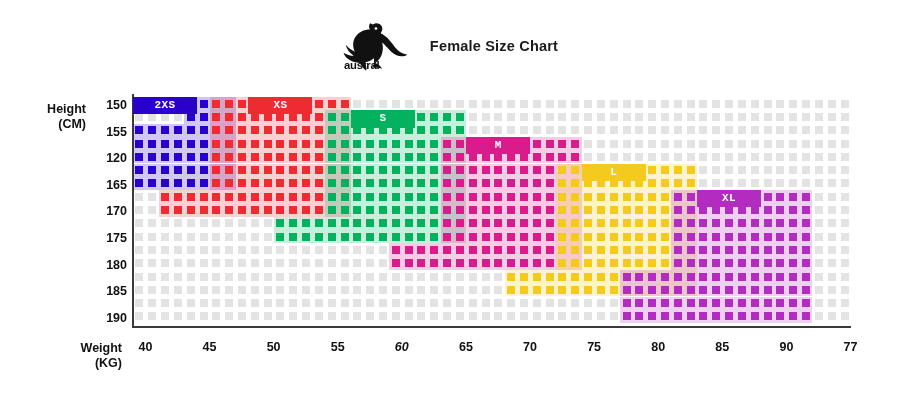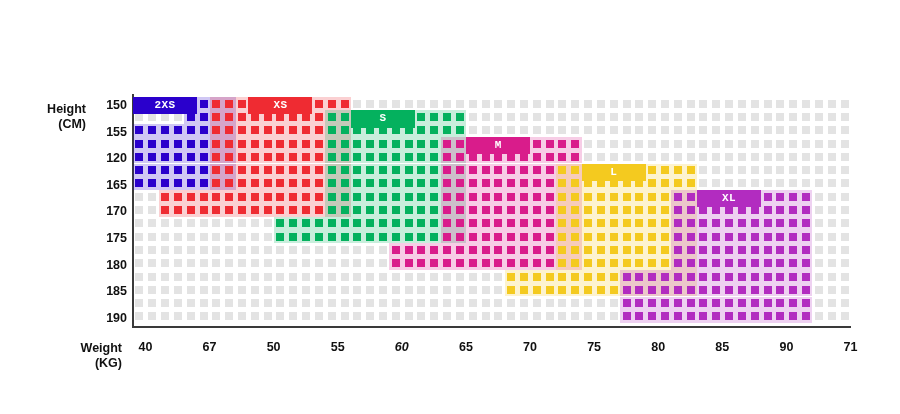--- a/index.html
+++ b/index.html
@@ -170,20 +170,41 @@
     font-size: 12.5px;
     font-weight: bold;
     color: #111111;
     line-height: 15px;
   }
 </style>
 </head>
 <body>
 
 <div id="header">
+  <div id="brand-logo">
+    <svg viewBox="0 0 140 100" width="72" height="52" aria-hidden="true">
+      <g fill="#111111">
+        <path d="M60 8 c6 -4 13 -3 17 3 c3 5 1 10 -2 14 c4 2 9 5 13 9
+                 c8 8 13 17 20 24 c5 5 12 8 19 9 c-6 4 -14 4 -21 1
+                 c-7 -3 -13 -9 -18 -15 c-3 -3 -6 -7 -10 -10
+                 c2 7 2 14 0 21 c-2 8 -7 14 -13 19 c5 2 10 6 13 11
+                 c-6 -2 -12 -3 -18 -2 c2 -6 3 -12 2 -18
+                 c-5 4 -11 7 -17 8 c2 5 3 11 2 16 c-5 -4 -9 -9 -12 -15
+                 c-9 0 -18 -3 -25 -9 c-3 -3 -6 -7 -7 -11
+                 c6 4 13 6 20 6 c-8 -5 -14 -13 -16 -22 c5 6 11 11 18 14
+                 c-3 -6 -4 -13 -3 -19 c2 -9 8 -16 16 -20 c5 -3 11 -4 16 -4
+                 c-2 -4 -2 -9 1 -12 z"></path>
+        <circle cx="66" cy="16" r="2.6" fill="#ffffff"></circle>
+      </g>
+      <g fill="#111111" font-family="'Liberation Sans', sans-serif" font-size="22" font-weight="bold" letter-spacing="-0.5">
+        <text x="4" y="95">austral</text>
+      </g>
+    </svg>
+  </div>
+  <div id="chart-title">Female Size Chart</div>
 </div>
 
 <div id="y-axis-title">
   <div>Height</div>
   <div>(CM)</div>
 </div>
 <div id="y-ticks">
     <div class="y-tick" style="top: 1px;">150</div>
     <div class="y-tick" style="top: 27.6px;">155</div>
     <div class="y-tick" style="top: 54.2px;">120</div>
@@ -194,31 +215,31 @@
     <div class="y-tick" style="top: 187.2px;">185</div>
     <div class="y-tick" style="top: 213.8px;">190</div>
   </div>
 
 <div id="x-axis-title">
   <div>Weight</div>
   <div>(KG)</div>
 </div>
 <div id="x-ticks">
     <div class="x-tick" style="left: 12.41px;">40</div>
-    <div class="x-tick" style="left: 76.51px;">67</div>
+    <div class="x-tick" style="left: 76.51px;">45</div>
     <div class="x-tick" style="left: 140.61px;">50</div>
     <div class="x-tick" style="left: 204.71px;">55</div>
     <div class="x-tick" style="left: 268.81px; font-style: italic;">60</div>
     <div class="x-tick" style="left: 332.91px;">65</div>
     <div class="x-tick" style="left: 397.01px;">70</div>
     <div class="x-tick" style="left: 461.11px;">75</div>
     <div class="x-tick" style="left: 525.21px;">80</div>
     <div class="x-tick" style="left: 589.31px;">85</div>
     <div class="x-tick" style="left: 653.41px;">90</div>
-    <div class="x-tick" style="left: 717.51px;">71</div>
+    <div class="x-tick" style="left: 717.51px;">77</div>
   </div>
 
 <div id="axis-y-line"></div>
 <div id="axis-x-line"></div>
 
 <div id="plot-area">
   <div id="region-layer">
       <div class="region-block" style="background: rgb(42, 0, 204); left: 0px; top: 0px; width: 102.56px; height: 13.3px;"></div>
       <div class="region-block" style="background: rgb(42, 0, 204); left: 51.28px; top: 13.3px; width: 51.28px; height: 13.3px;"></div>
       <div class="region-block" style="background: rgb(42, 0, 204); left: 0px; top: 26.6px; width: 102.56px; height: 13.3px;"></div>

